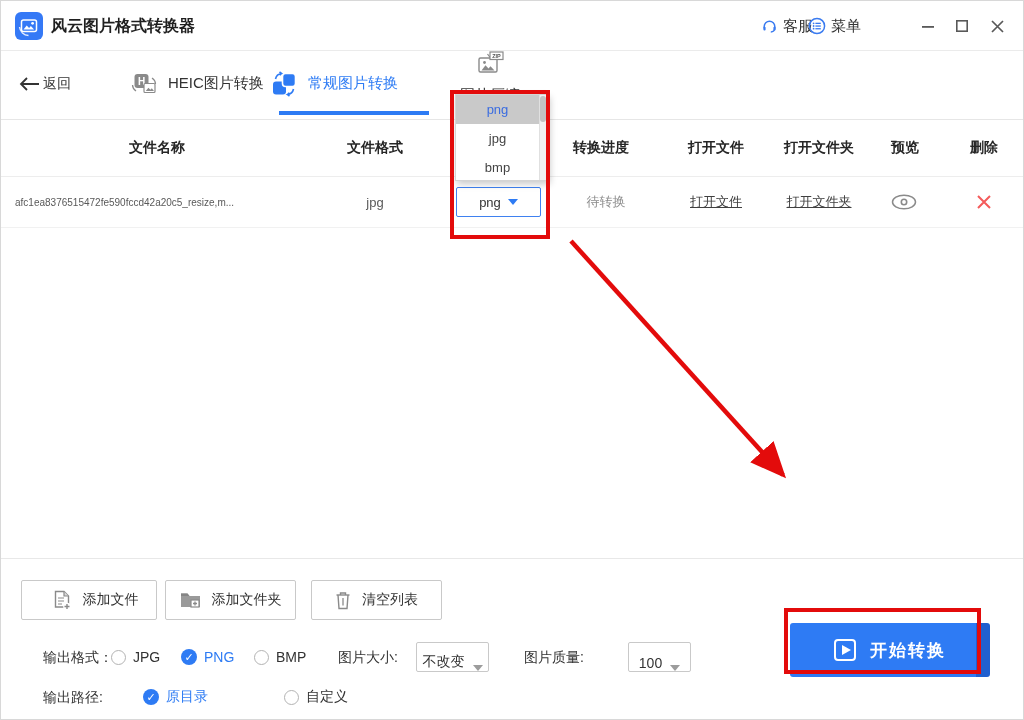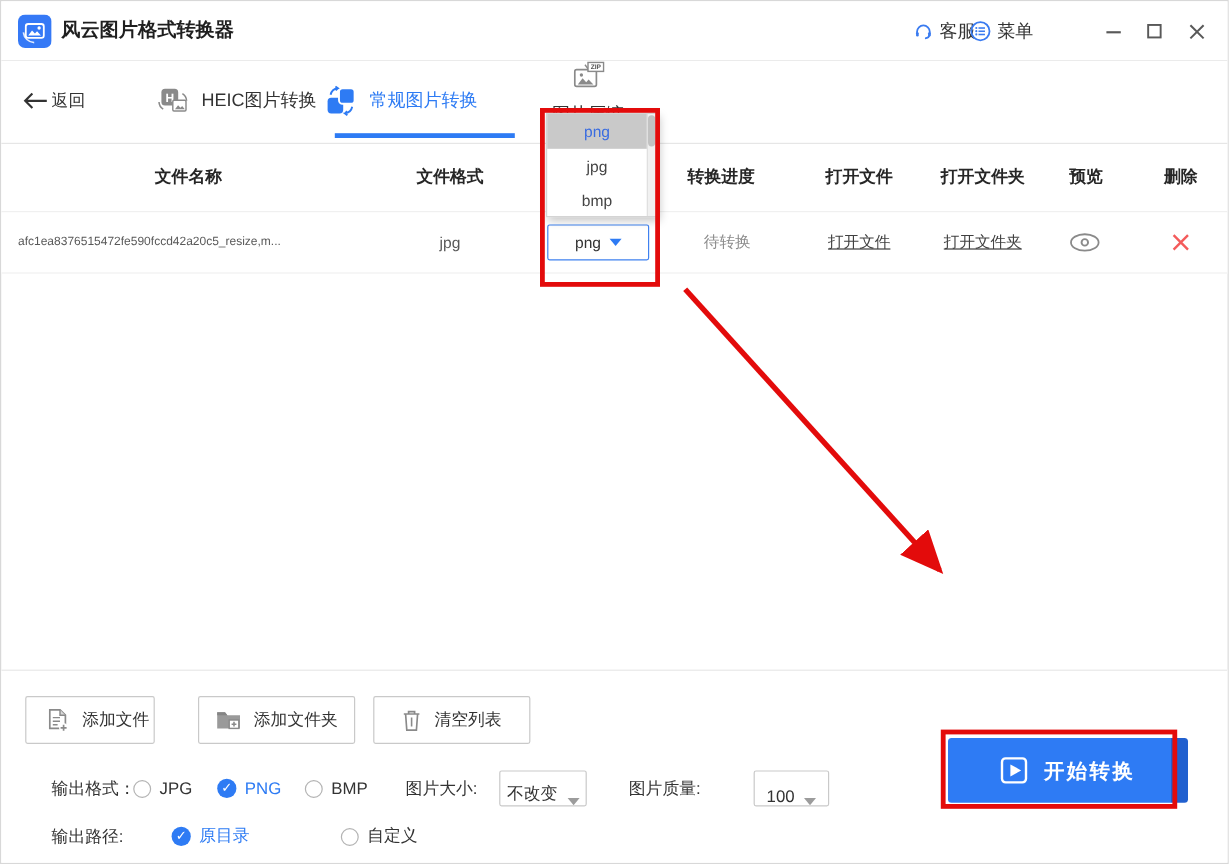--- a/index.html
+++ b/index.html
@@ -78,21 +78,21 @@
   .arrow-overlay { position:absolute; left:0; top:0; width:1024px; height:720px;
                    z-index:9; pointer-events:none; }
 
   
   .bottom { position:absolute; left:0; top:557px; right:0; bottom:0;
             border-top:1px solid #e8e8e8; background:#fff; }
   .act-btn { position:absolute; top:21px; height:40px; background:#fff;
              border:1px solid #c9c9c9; border-radius:2px; display:flex;
              align-items:center; justify-content:center; gap:11px; font-size:14px;
              color:#333; cursor:pointer; }
-  .btn-addfile { left:20px; width:108px;padding-left:13px; }
+  .btn-addfile { left:20px; width:136px;padding-left:13px; }
   .btn-addfolder { left:164px; width:131px; }
   .btn-clear { left:310px; width:131px; }
 
   .set-row { position:absolute; left:0; right:0; height:30px; }
   .set-row1 { top:83px; } .set-row2 { top:123px; }
   .set-label { position:absolute; top:0; line-height:30px; font-size:14px; color:#333;
                white-space:nowrap; }
   .radio-wrap { position:absolute; top:0; height:30px; display:flex; align-items:center;
                 gap:7px; cursor:pointer; }
   .radio { width:15px; height:15px; border:1px solid #b3b3b3; border-radius:50%;
@@ -103,21 +103,21 @@
                           height:16px; line-height:16px; text-align:center; color:#fff;
                           font-size:11px; font-weight:bold; }
   .radio-label { font-size:14px; color:#333; }
   .radio-label.on { color:#2d7bf4; }
   .mini-select { position:absolute; top:0; height:30px; border:1px solid #c9c9c9;
                  border-radius:2px; background:#fff; display:flex; align-items:flex-end;
                  justify-content:center; gap:8px; font-size:14px; color:#333; cursor:pointer; }
   .sel-size { left:415px; width:73px; }
   .sel-quality { left:627px; width:63px; }
 
-  .start-btn { position:absolute; left:789px; top:56px; width:200px; height:54px;
+  .start-btn { position:absolute; left:789px; top:64px; width:200px; height:54px;
                border-radius:3px; cursor:pointer; display:flex; align-items:center;
                justify-content:center; gap:14px;
                background:linear-gradient(90deg,#2e7bf4 0,#2e7bf4 93%,#2160cf 93%); }
   .play-icon { width:22px; height:22px; border:2px solid #fff; border-radius:4px;
                position:relative; }
   .play-icon::after { content:""; position:absolute; left:6px; top:4px; width:0; height:0;
                       border-left:9px solid #fff; border-top:5px solid transparent;
                       border-bottom:5px solid transparent; }
   .start-label { color:#fff; font-size:17px; font-weight:600; letter-spacing:2px; }
 </style>

